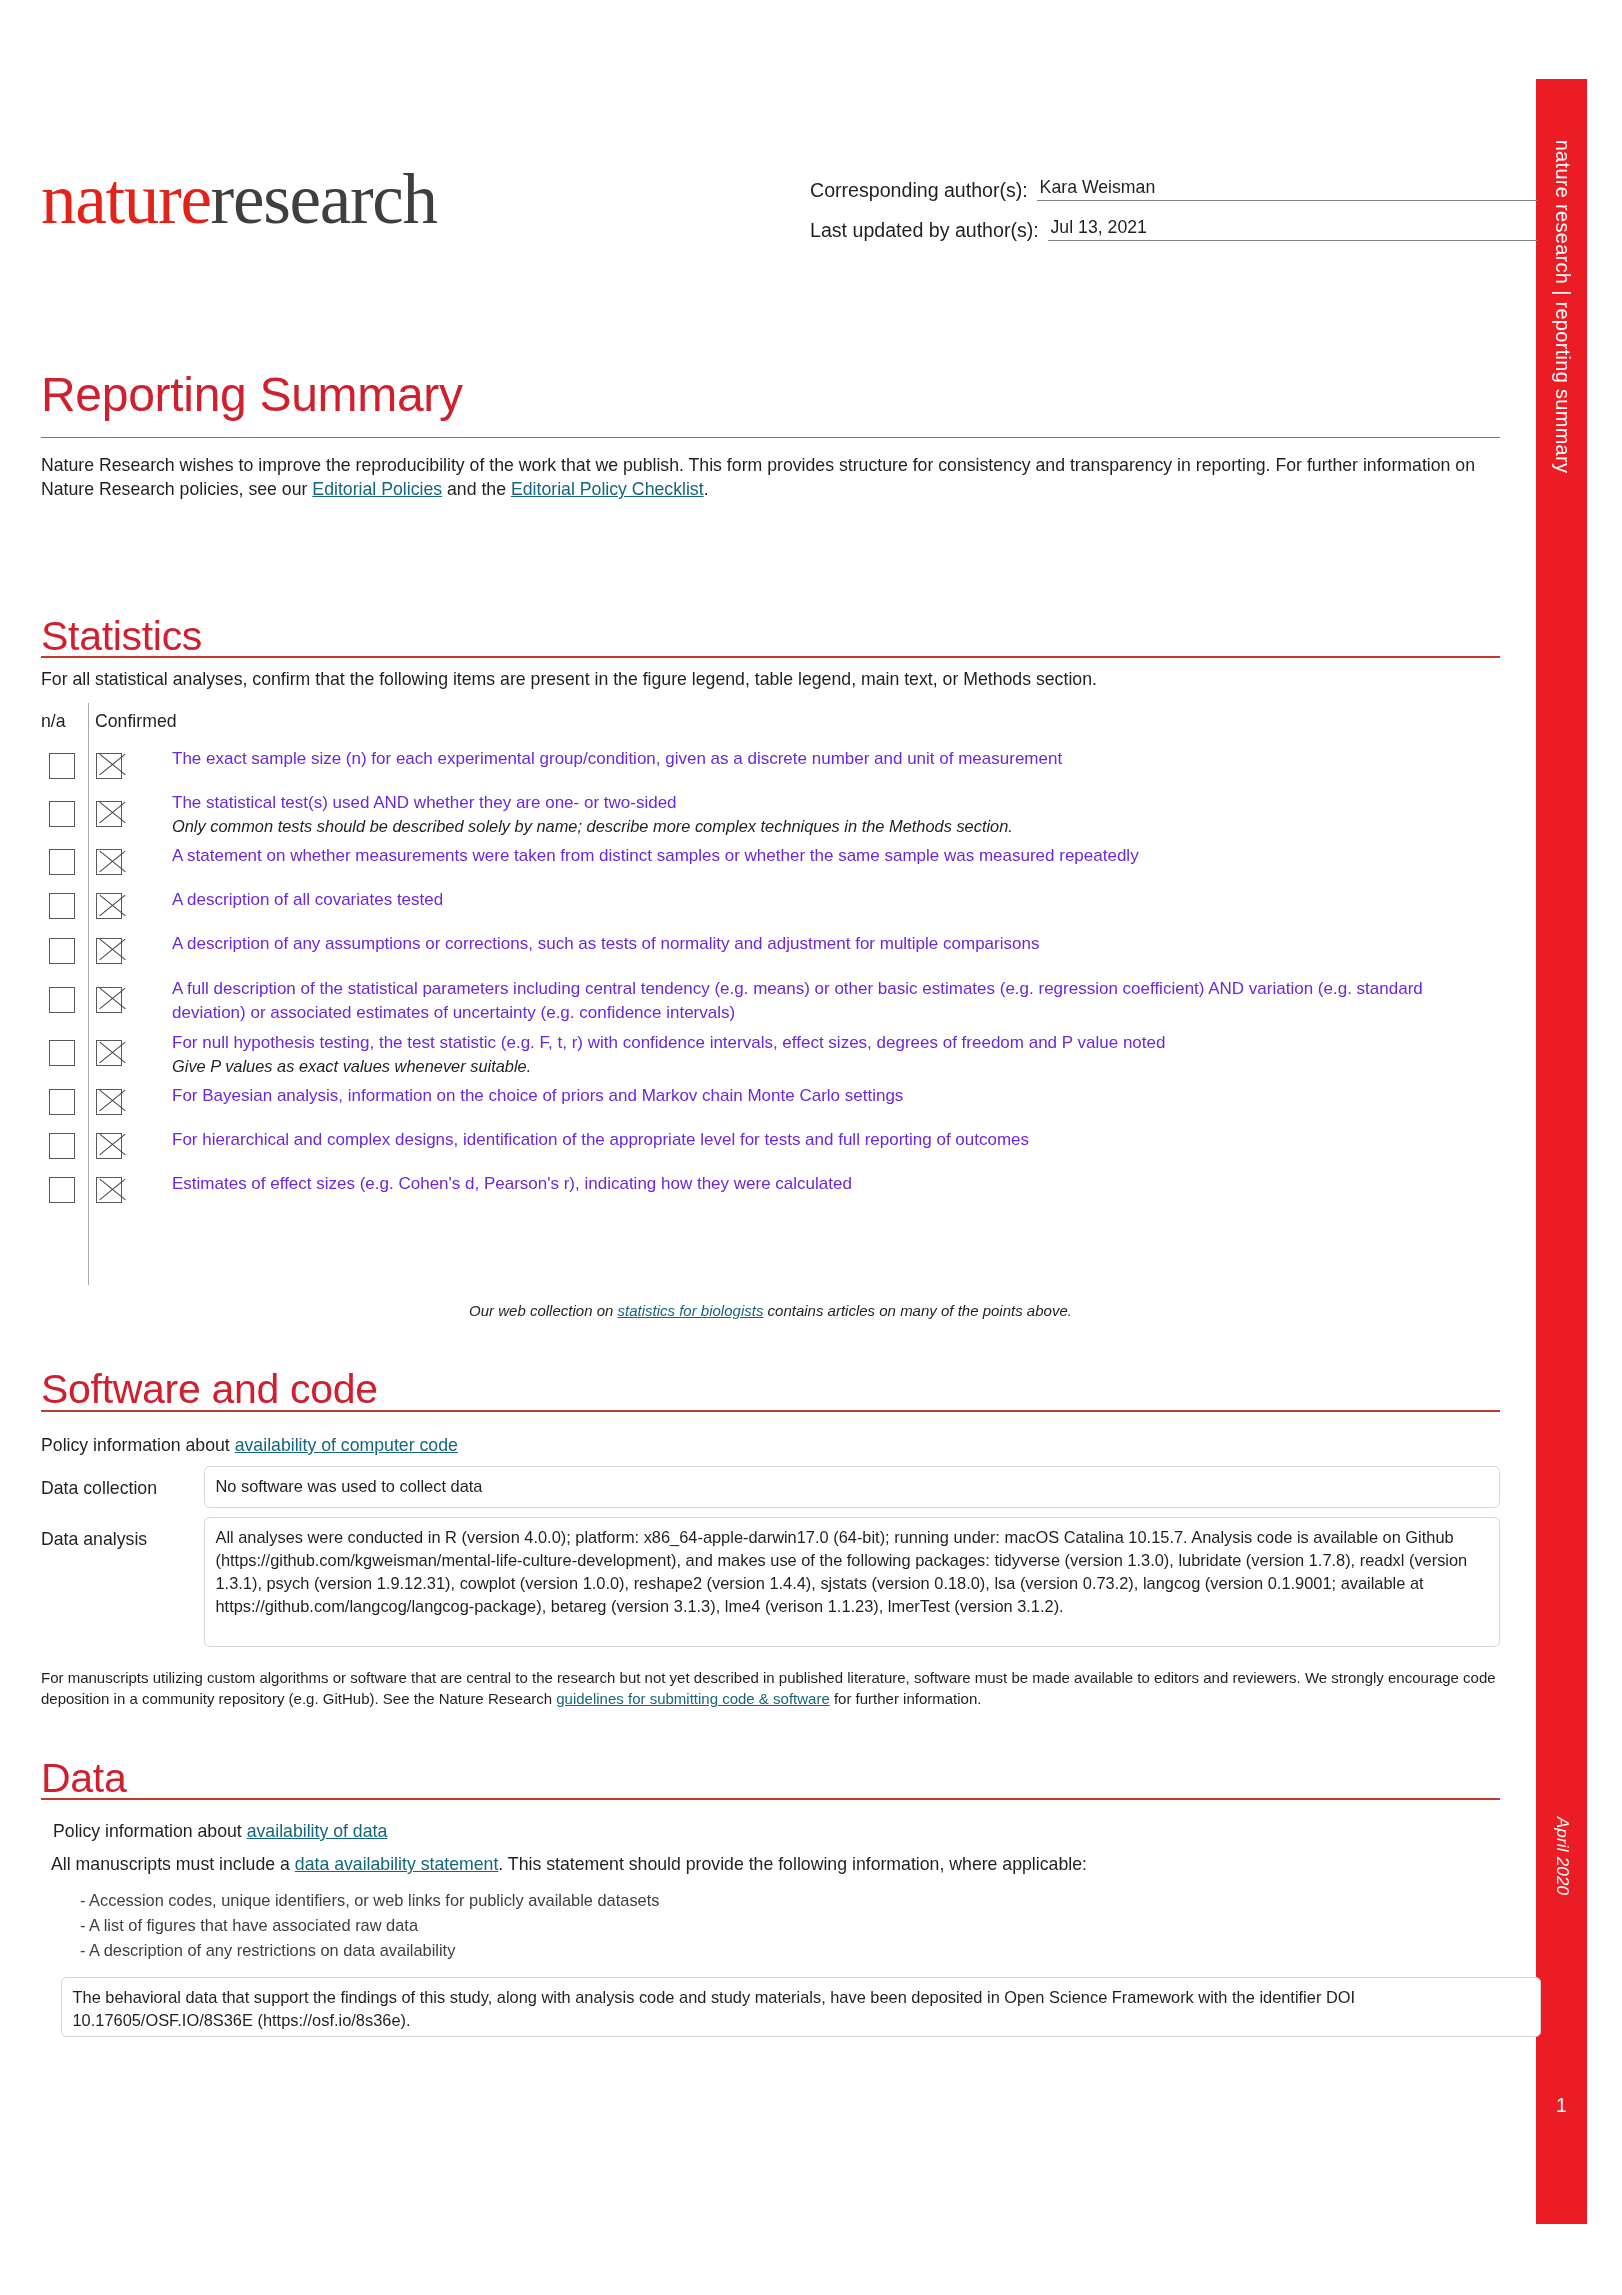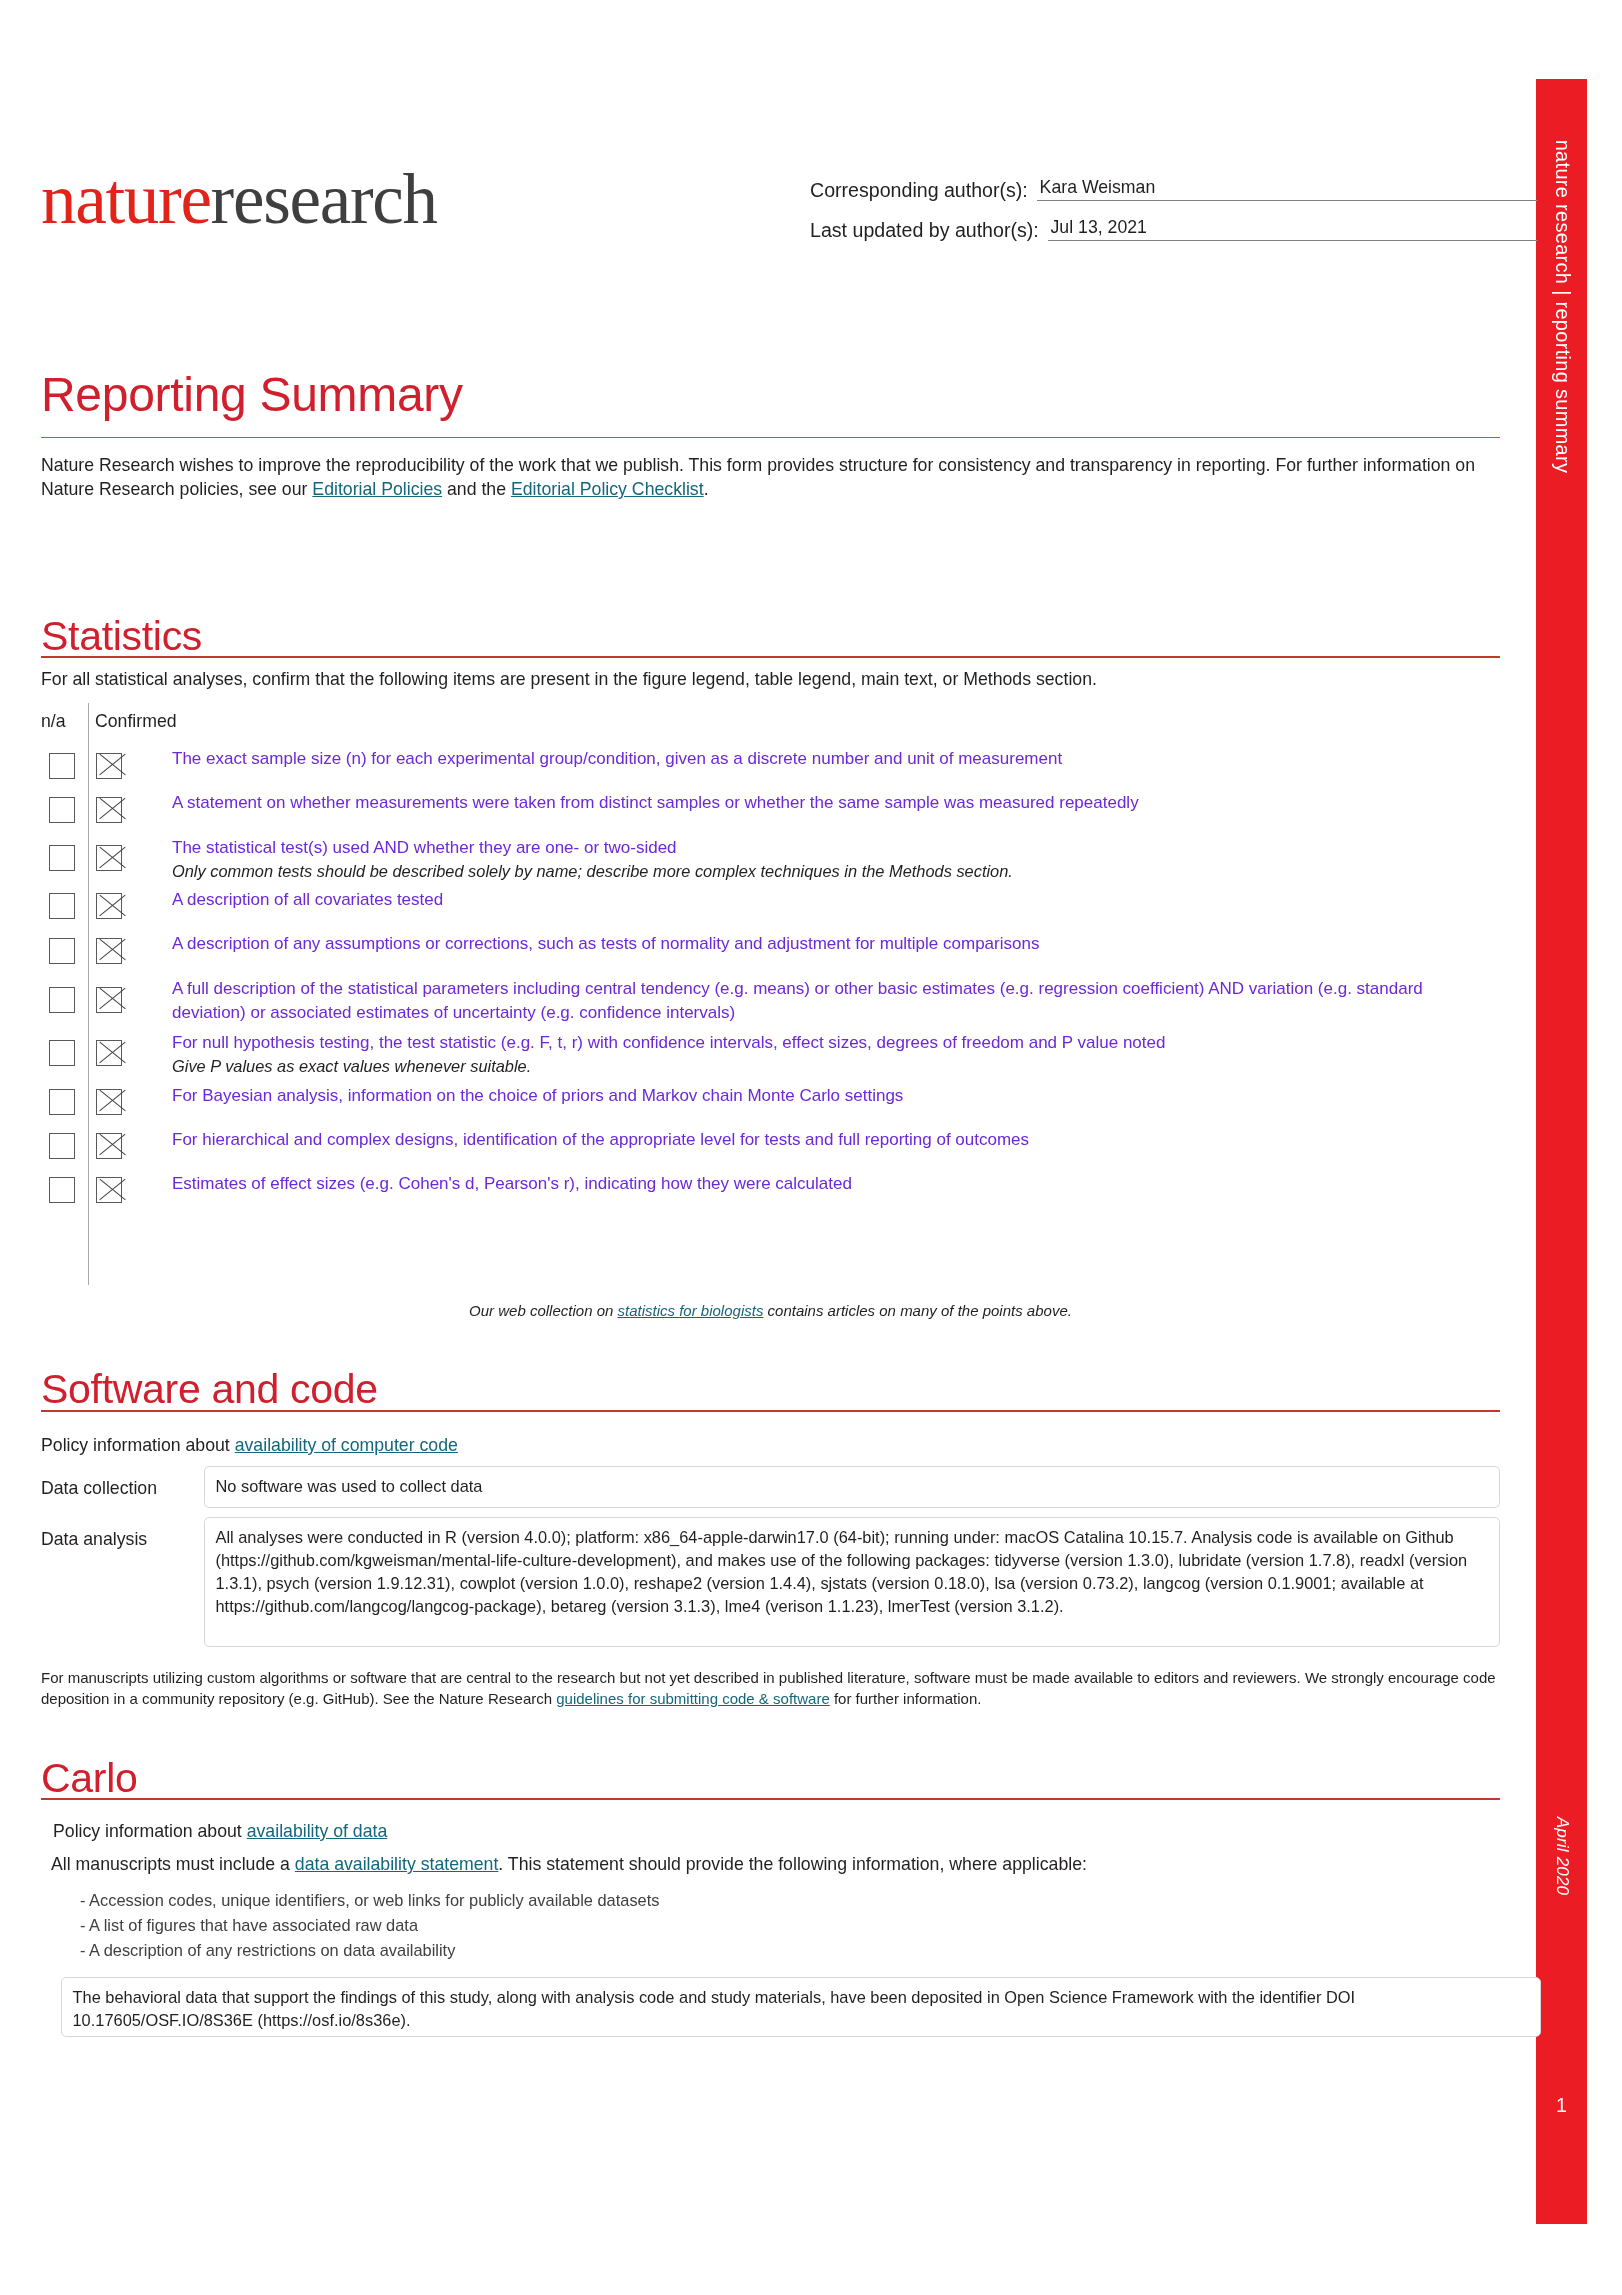--- a/index.html
+++ b/index.html
@@ -319,32 +319,32 @@
         <div class="ck-main">The exact sample size (n) for each experimental group/condition, given as a discrete number and unit of measurement</div>
       </div>
     </div>
 
     <div class="ck-row">
       <div class="ck-boxes">
         <div class="cbox na"></div>
         <div class="cbox cf checked"></div>
       </div>
       <div class="ck-text">
-        <div class="ck-main">A statement on whether measurements were taken from distinct samples or whether the same sample was measured repeatedly</div>
-      </div>
-    </div>
-
-    <div class="ck-row">
-      <div class="ck-boxes">
-        <div class="cbox na"></div>
-        <div class="cbox cf checked"></div>
-      </div>
-      <div class="ck-text">
         <div class="ck-main">The statistical test(s) used AND whether they are one- or two-sided</div>
         <div class="ck-sub">Only common tests should be described solely by name; describe more complex techniques in the Methods section.</div>
+      </div>
+    </div>
+
+    <div class="ck-row">
+      <div class="ck-boxes">
+        <div class="cbox na"></div>
+        <div class="cbox cf checked"></div>
+      </div>
+      <div class="ck-text">
+        <div class="ck-main">A statement on whether measurements were taken from distinct samples or whether the same sample was measured repeatedly</div>
       </div>
     </div>
 
     <div class="ck-row">
       <div class="ck-boxes">
         <div class="cbox na"></div>
         <div class="cbox cf checked"></div>
       </div>
       <div class="ck-text">
         <div class="ck-main">A description of all covariates tested</div>
@@ -425,21 +425,21 @@
     <div class="fieldbox" style="width:1305px;">No software was used to collect data</div>
   </div>
 
   <div class="fieldrow" style="left:41px; top:1517px; width:1459px;">
     <div class="fieldlabel" style="width:144px;">Data analysis</div>
     <div class="fieldbox" style="width:1305px; height:130px;">All analyses were conducted in R (version 4.0.0); platform: x86_64-apple-darwin17.0 (64-bit); running under: macOS Catalina 10.15.7. Analysis code is available on Github (https://github.com/kgweisman/mental-life-culture-development), and makes use of the following packages: tidyverse (version 1.3.0), lubridate (version 1.7.8), readxl (version 1.3.1), psych (version 1.9.12.31), cowplot (version 1.0.0), reshape2 (version 1.4.4), sjstats (version 0.18.0), lsa (version 0.73.2), langcog (version 0.1.9001; available at https://github.com/langcog/langcog-package), betareg (version 3.1.3), lme4 (verison 1.1.23), lmerTest (version 3.1.2).</div>
   </div>
 
   <div class="txt small" style="left:41px; top:1667px; width:1459px;"><span>For manuscripts utilizing custom algorithms or software that are central to the research but not yet described in published literature, software must be made available to editors and reviewers. We strongly encourage code deposition in a community repository (e.g. GitHub). See the Nature Research </span><a class="lnk" href="#">guidelines for submitting code &amp; software</a><span> for further information.</span></div>
 
-  <div class="sec-title" style="left:41px; top:1757px;">Carlo</div>
+  <div class="sec-title" style="left:41px; top:1757px;">Data</div>
   <div class="sec-rule" style="left:41px; top:1798px; width:1459px;"></div>
   <div class="txt" style="left:53px; top:1819px; width:1459px;"><span>Policy information about </span><a class="lnk" href="#">availability of data</a></div>
 
   <div class="txt" style="left:51px; top:1852px; width:1449px;"><span>All manuscripts must include a </span><a class="lnk" href="#">data availability statement</a><span>. This statement should provide the following information, where applicable:</span></div>
 
   <div class="bullets" style="left:80px; top:1888px; width:1420px;">
     <div>- Accession codes, unique identifiers, or web links for publicly available datasets</div>
     <div>- A list of figures that have associated raw data</div>
     <div>- A description of any restrictions on data availability</div>
   </div>

